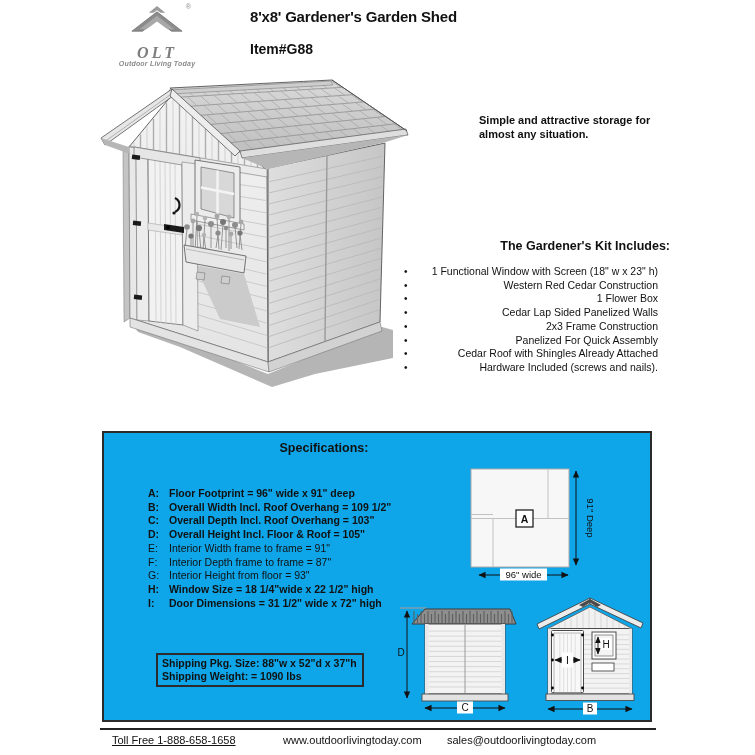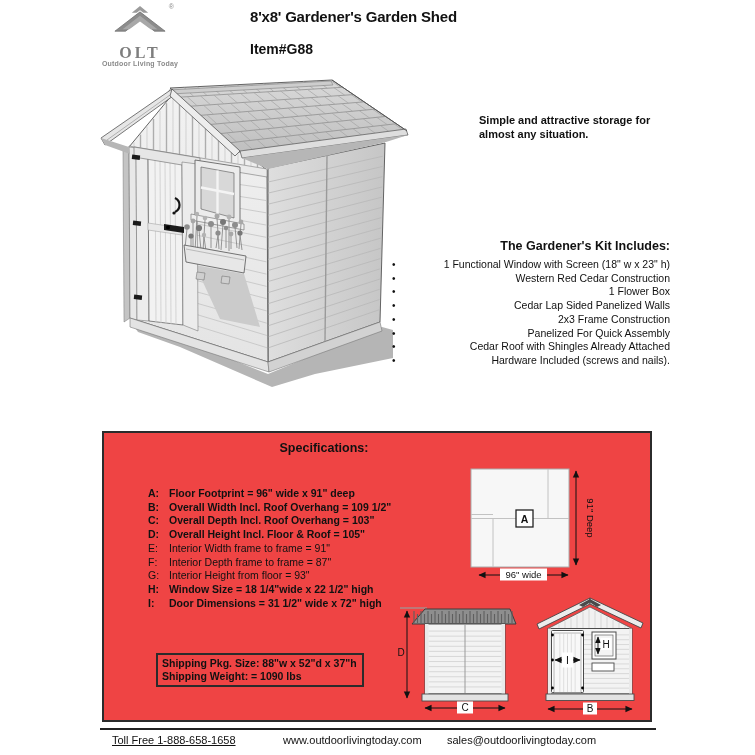--- a/index.html
+++ b/index.html
@@ -1,35 +1,35 @@
 <!DOCTYPE html>
 <html><head>
 <meta charset="utf-8">
 <style>
   html,body{margin:0;padding:0;background:#fff;}
   .page{position:relative;width:755px;height:755px;background:#fff;overflow:hidden;
         font-family:"Liberation Sans",sans-serif;color:#111;}
   .abs{position:absolute;}
   
-  .logo{left:88px;top:3px;width:104px;text-align:center;}
+  .logo{left:105px;top:3px;width:104px;text-align:center;font-style:italic;}
   .logo .brand{font-family:"Liberation Serif",serif;font-weight:bold;font-size:16px;
                color:#7e7e7e;letter-spacing:3px;line-height:15px;}
   .logo .tagline{font-size:7px;font-weight:bold;color:#8a8a8a;letter-spacing:.2px;white-space:nowrap;}
   .logo .reg{position:absolute;top:0px;right:18px;font-size:7px;color:#8a8a8a;}
   .page-title{left:250px;top:8px;font-size:15px;font-weight:bold;letter-spacing:-.2px;text-align:center;}
   .item-no{left:250px;top:41px;font-size:14px;font-weight:bold;}
   .intro{left:479px;top:113px;width:182px;font-size:11px;font-weight:bold;line-height:14px;}
   
   .kit{left:390px;top:239px;width:280px;text-align:right;}
   .kit h3{margin:0 0 5px 0;font-size:12.5px;font-weight:bold;}
-  .kit ul{margin:0;padding:0;list-style:none;}
+  .kit ul{margin:12px;padding:0;list-style:none;}
   .kit li{font-size:10.5px;line-height:13.7px;padding-left:12px;position:relative;}
   .kit li:before{content:"•";position:absolute;left:2px;font-size:10px;}
   
-  .specbox{left:102px;top:431px;width:546px;height:287px;border:2px solid #2b2b2b;background:#ef4444;}
+  .specbox{left:102px;top:431px;width:546px;height:287px;border:2px solid #2b2b2b;background:#0ea5e9;}
   .specbox h2{position:absolute;left:0;top:8px;width:440px;text-align:center;margin:0;
               font-size:12.5px;font-weight:bold;}
   .specrows{position:absolute;left:44px;top:54px;}
   .srow{font-size:10.5px;line-height:13.7px;white-space:nowrap;}
   .srow .lt{display:inline-block;width:21px;}
   .srow.b{font-weight:bold;}
   .shipbox{position:absolute;left:52px;top:220px;width:196px;border:2px solid #2b2b2b;
            padding:2px 4px;font-size:10.5px;font-weight:bold;line-height:13px;white-space:nowrap;}
   
   .footline{left:100px;top:728px;width:556px;height:2px;background:#222;}

